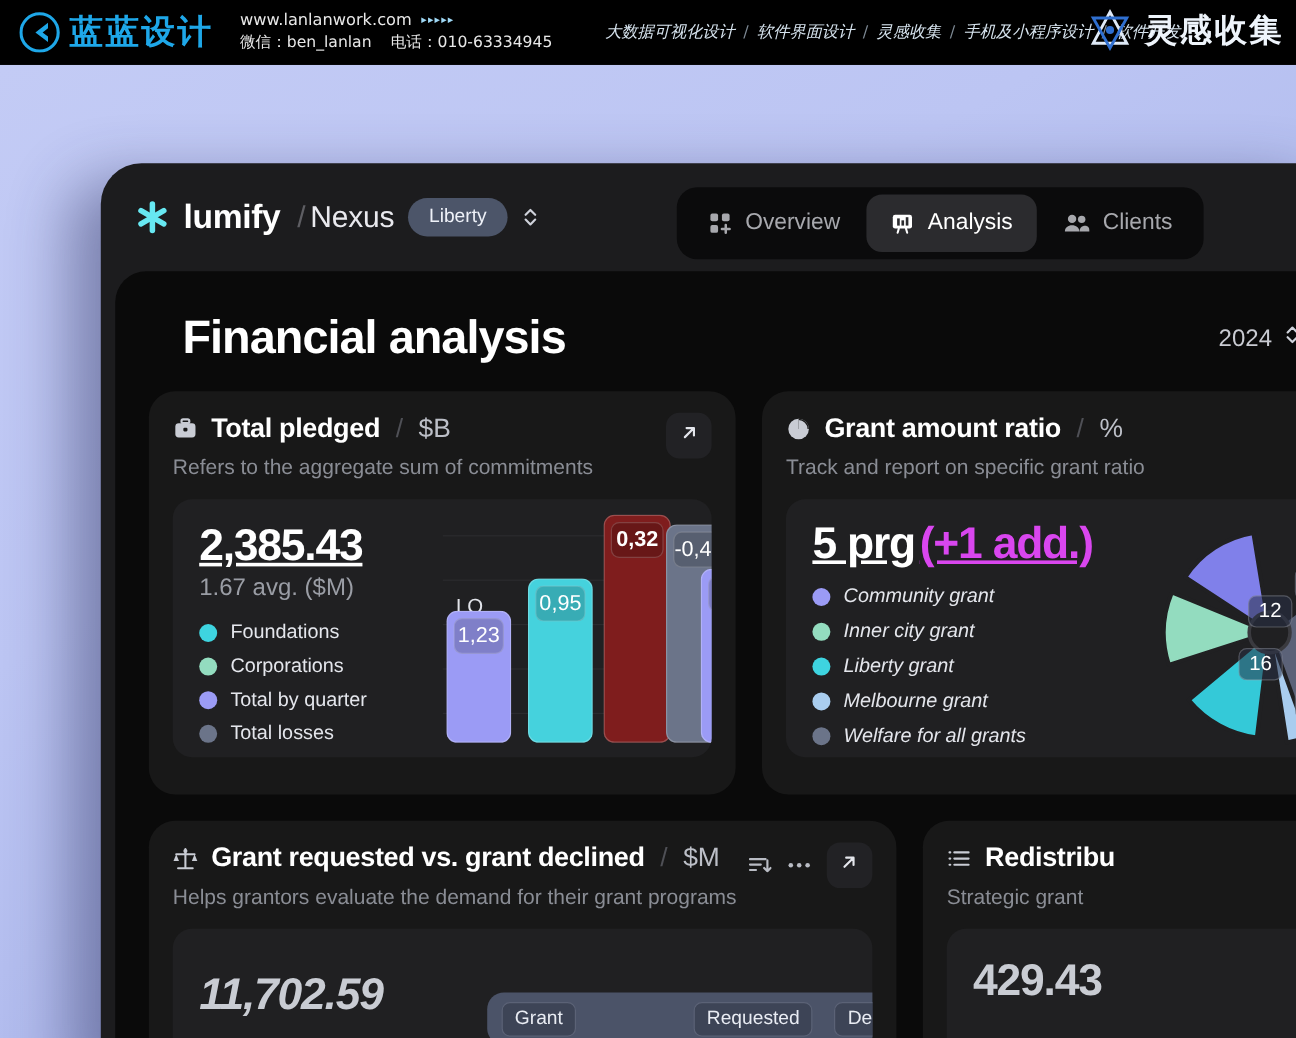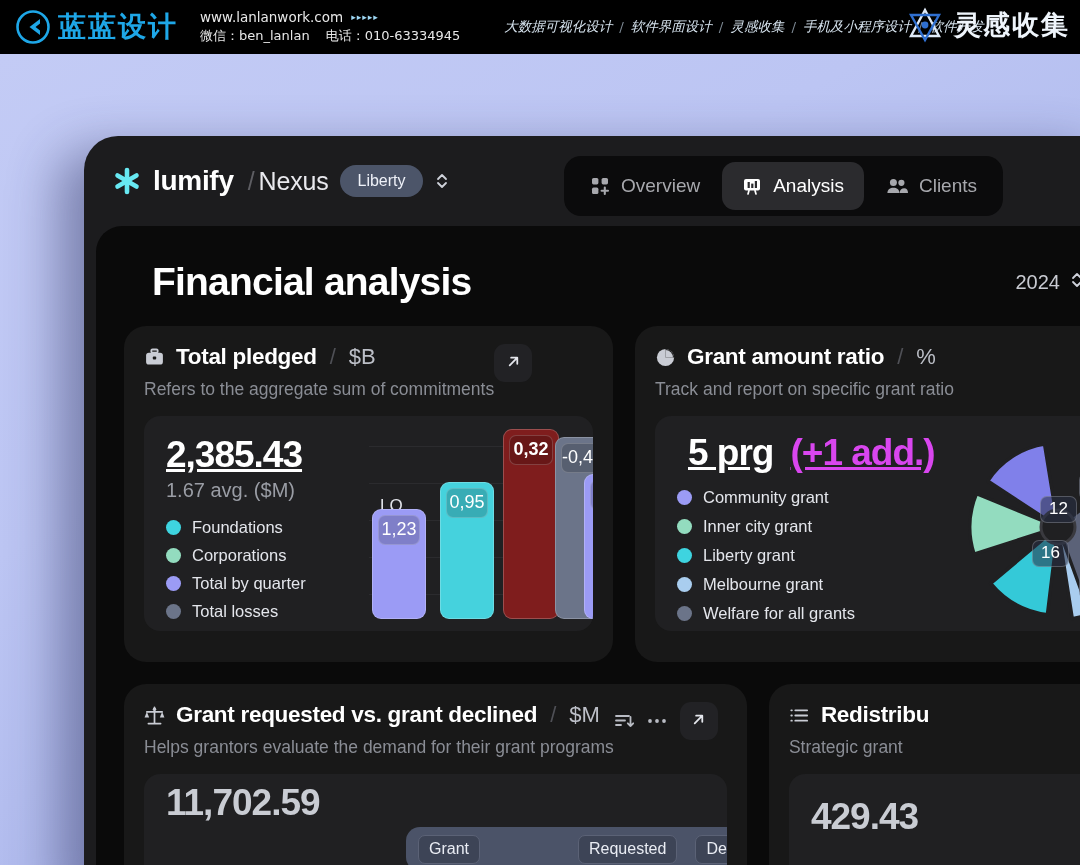--- a/index.html
+++ b/index.html
@@ -143,21 +143,21 @@
   
   .cards-row {
     display: flex; gap: 22px; padding: 22px 0 0 28px;
   }
   .card {
     background: #181818;
     border-radius: 22px;
     padding: 18px 20px 20px 20px;
     position: relative;
   }
-  .card-top { display: flex; align-items: flex-start; justify-content: flex-start; }
+  .card-top { display: flex; align-items: flex-start; justify-content: space-between; }
   .card-title-line {
     display: flex; align-items: center; gap: 11px;
   }
   .card-ico { color: #c9ccd4; display: flex; align-items: center; }
   .card-title {
     font-size: 22.5px; font-weight: 700; color: #fff; letter-spacing: -.3px;
     white-space: nowrap;
   }
   .card-unit-sep { color: #4f5056; font-size: 22px; font-weight: 300; margin: 0 2px; }
   .card-unit { font-size: 22px; color: #bcbfc7; font-weight: 400; }
@@ -477,25 +477,25 @@
               <span class="card-title">Grant amount ratio</span>
               <span class="card-unit-sep">/</span>
               <span class="card-unit">%</span>
             </div>
             <div class="card-sub">Track and report on specific grant ratio</div>
           </div>
         </div>
 
         <div class="card-body" style="height:215px;">
           <div style="position:absolute;left:22px;top:16px;width:260px;">
-            <div style="display:flex;align-items:flex-start;gap:17px;margin-left:11px;">
+            <div style="display:flex;align-items:flex-start;gap:4px;">
               <span class="metric-big">5 prg</span>
               <span class="metric-big" style="color:#d946ef">(+1 add.)</span>
             </div>
-            <div class="legend" style="margin-top:14px;gap:10px;">
+            <div class="legend" style="margin-top:14px;gap:10px;font-style:italic;">
               <div class="legend-row">
                 <span class="legend-dot" style="background:#9b9bf5"></span>
                 <span class="legend-label">Community grant</span>
               </div>
               <div class="legend-row">
                 <span class="legend-dot" style="background:#93dcbf"></span>
                 <span class="legend-label">Inner city grant</span>
               </div>
               <div class="legend-row">
                 <span class="legend-dot" style="background:#3ed4e0"></span>
@@ -576,21 +576,21 @@
               <span>
                 <svg viewBox="0 0 18 18" width="17" height="17" aria-hidden="true">
                   <path d="M5 13 L13 5 M6.5 5 H13 V11.5" fill="none" stroke="#e4e6ec" stroke-width="1.9" stroke-linecap="round" stroke-linejoin="round"></path>
                 </svg>
               </span>
             </div>
           </div>
         </div>
 
         <div class="card-body" style="height:135px;">
-          <div style="position:absolute;left:22px;top:8px;">
+          <div style="position:absolute;left:22px;top:34px;font-style:italic;">
             <span class="metric-grey">11,702.59</span>
           </div>
           <div class="tbl-head" style="position:absolute;left:262px;top:18px;width:478px;">
             <span class="tbl-chip" style="margin-right:98px;">Grant</span>
             <span class="tbl-chip" style="margin-right:18px;">Requested</span>
             <span class="tbl-chip" style="margin-right:18px;">Declined</span>
 
           </div>
         </div>
       </div>

